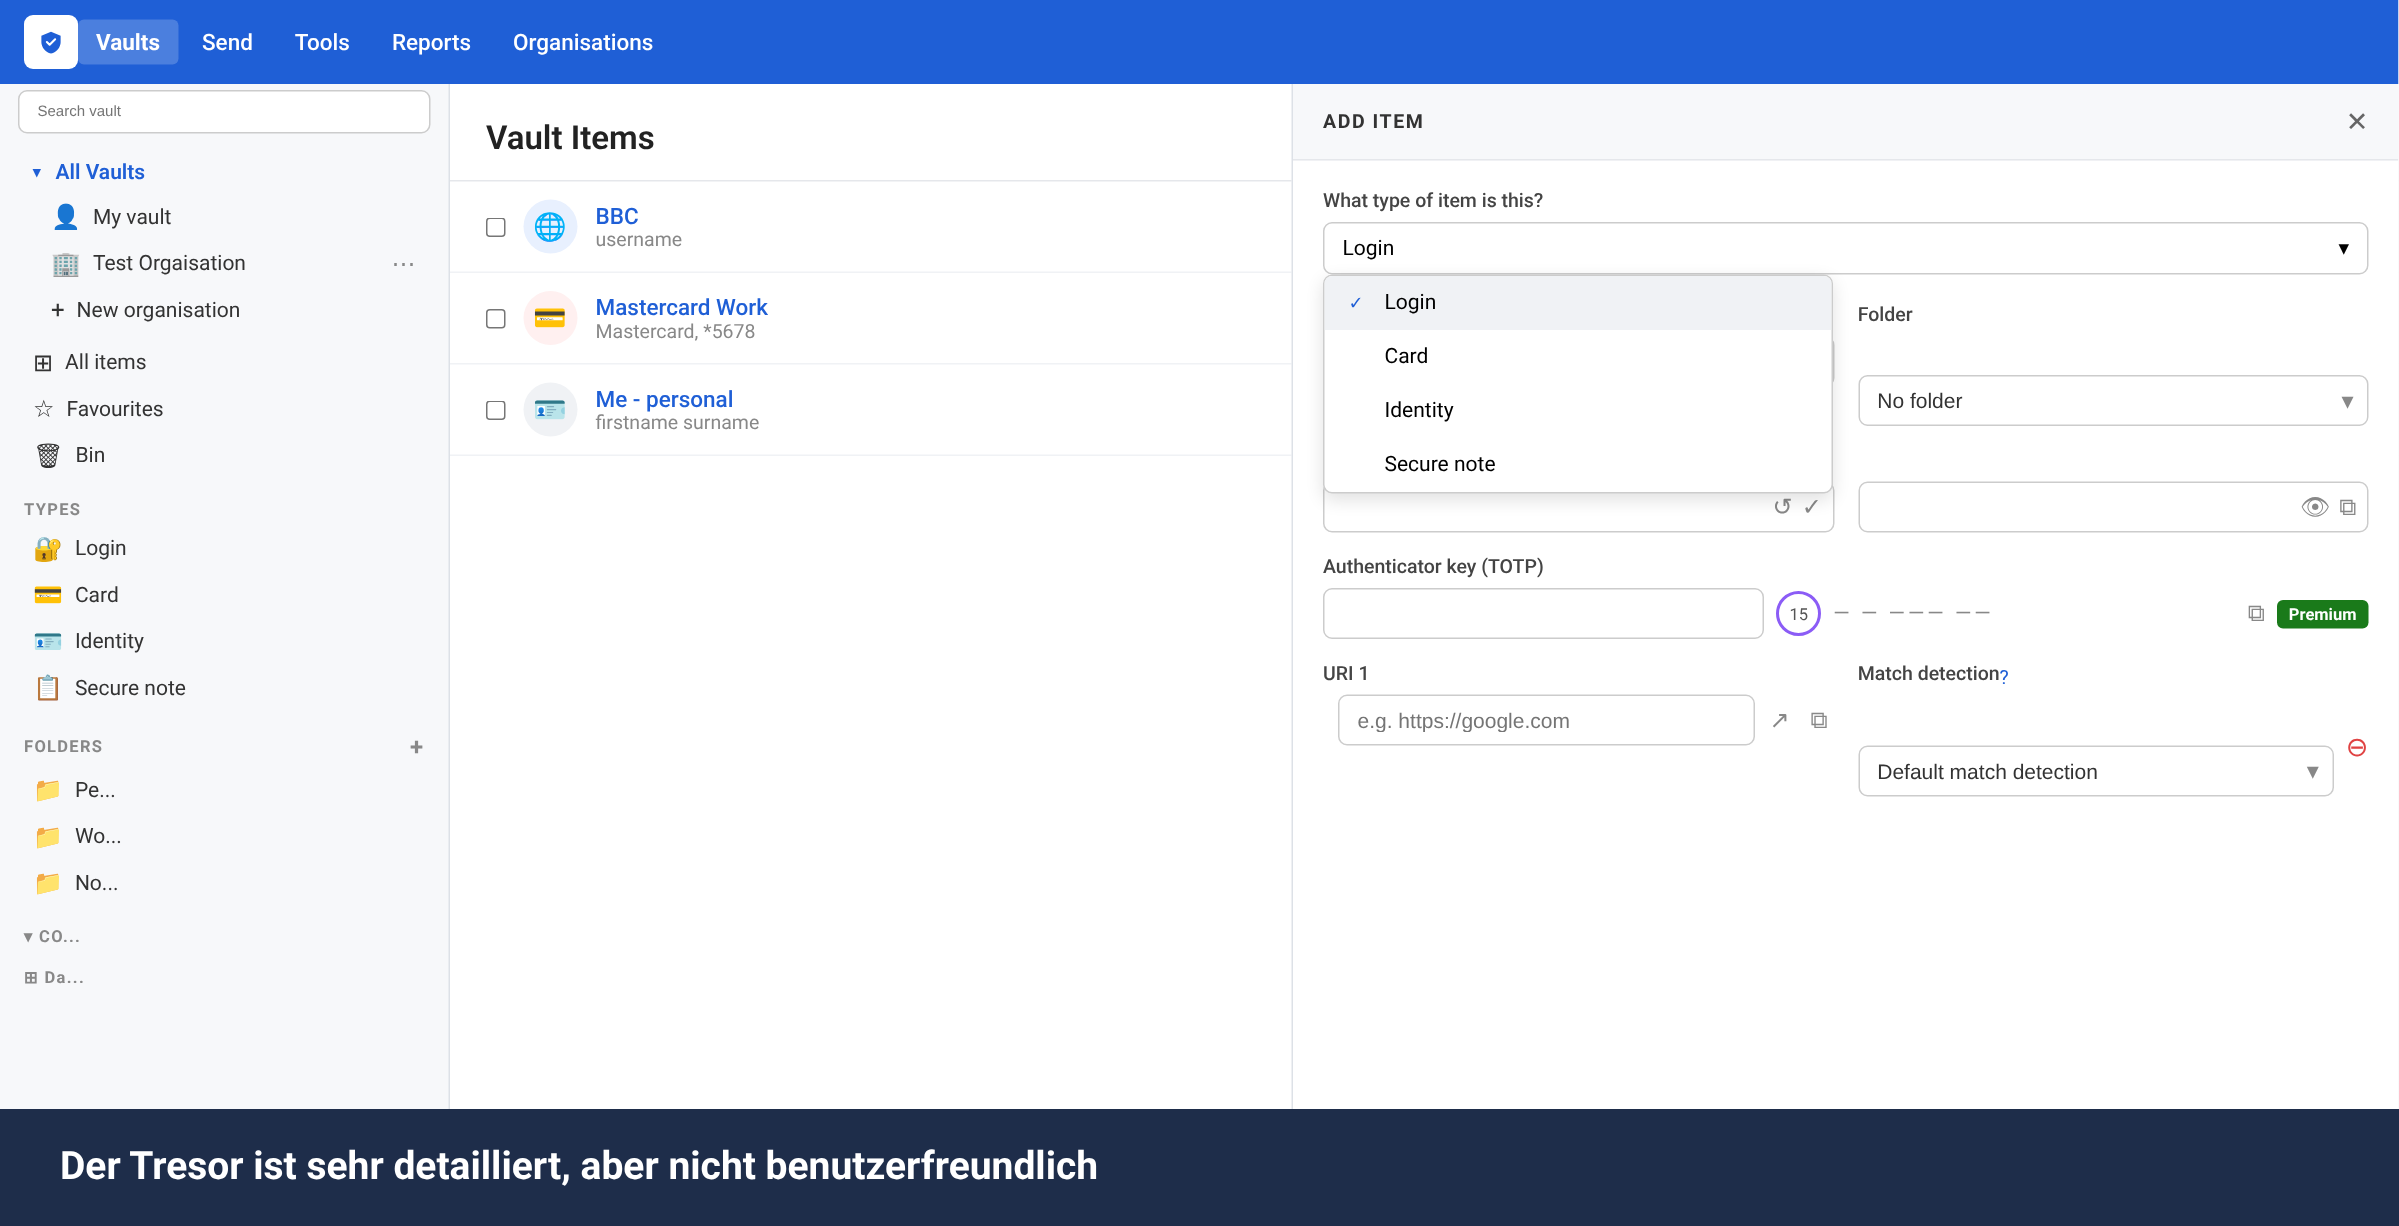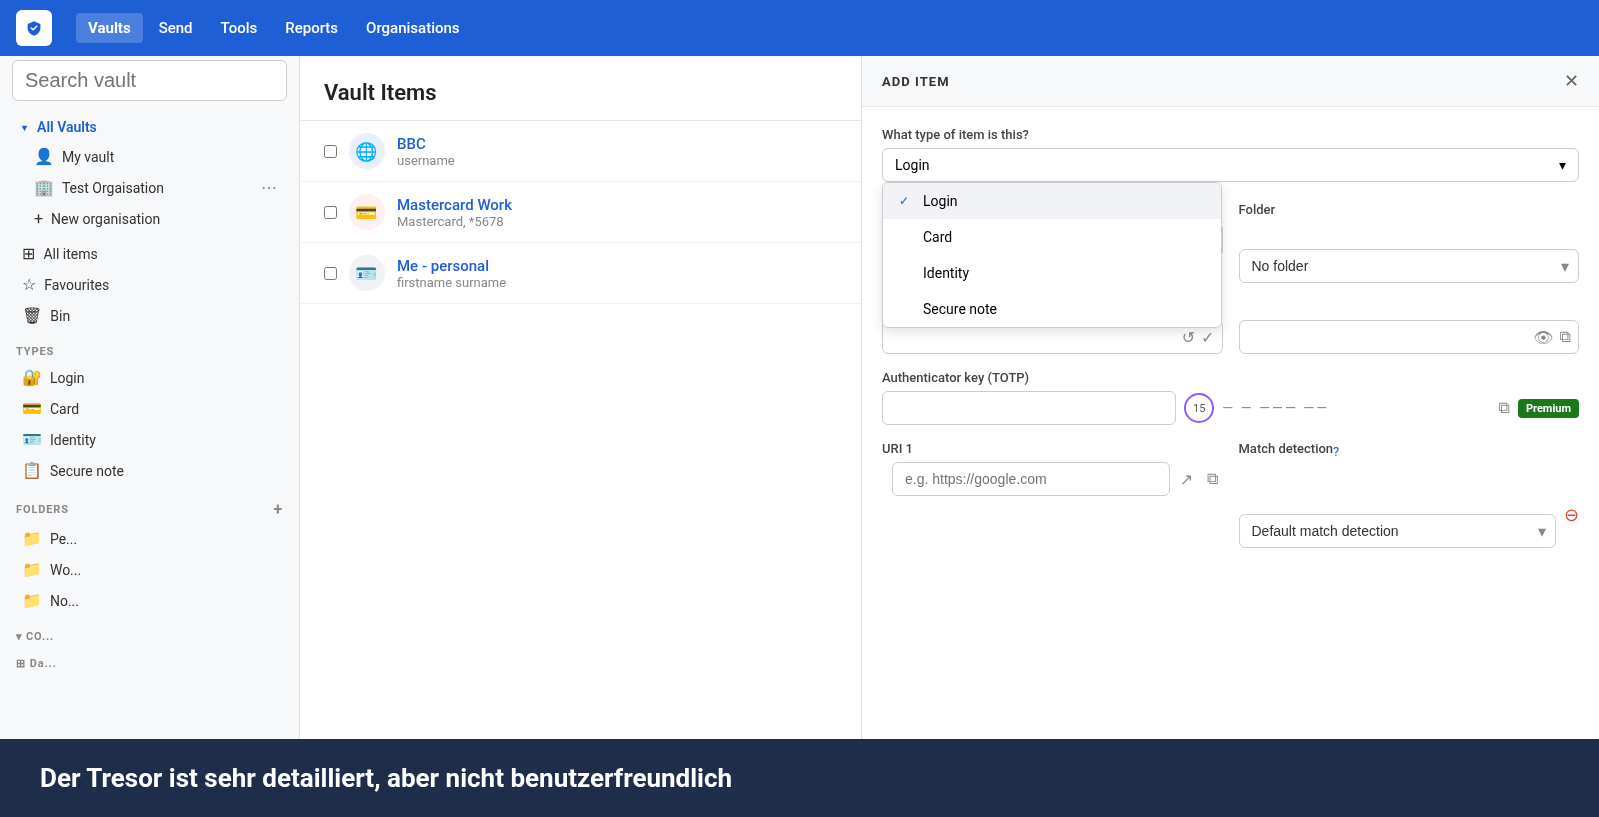--- a/index.html
+++ b/index.html
@@ -5,21 +5,20 @@
     * { box-sizing: border-box; margin: 0; padding: 0; }
     body { font-family: -apple-system, BlinkMacSystemFont, 'Segoe UI', Roboto, sans-serif; background: #f0f2f5; overflow: hidden; }
 
     
     .topnav {
       background: #1f5fd6;
       height: 56px;
       display: flex;
       align-items: center;
       padding: 0 16px;
-      gap: 24px;
     }
     .topnav-logo {
       width: 36px; height: 36px;
       background: white;
       border-radius: 6px;
       display: flex; align-items: center; justify-content: center;
       flex-shrink: 0;
     }
     .topnav-logo svg { width: 22px; height: 22px; }
     .topnav-links { display: flex; gap: 4px; align-items: center; }
@@ -66,21 +65,21 @@
     }
     .search-box {
       margin: 4px 12px 12px;
       position: relative;
     }
     .search-box input {
       width: 100%;
       padding: 8px 12px;
       border: 1px solid #ccc;
       border-radius: 6px;
-      font-size: 20px;
+      font-size: 10px;
       background: white;
       color: #0f172a;
       outline: none;
     }
     .sidebar-section { margin-bottom: 4px; }
     .sidebar-item {
       display: flex; align-items: center; gap: 8px;
       padding: 6px 16px;
       cursor: pointer;
       font-size: 14px;
@@ -603,21 +602,21 @@
         <div class="form-row">
           <div class="form-col">
             <div class="form-label">URI 1</div>
             <div class="uri-row">
               <input type="text" class="form-input" placeholder="e.g. https://google.com" style="">
               <button class="icon-btn">↗</button>
               <button class="icon-btn">⧉</button>
             </div>
           </div>
           <div class="form-col">
-            <div style="display:flex;align-items:center;gap:0;margin-bottom:20px;">
+            <div style="display:flex;align-items:center;gap:0;margin-bottom:2px;">
               <span class="form-label">Match detection</span>
               <span style="color:#1f5fd6;font-size:13px;cursor:pointer;">?</span>
             </div>
             <div class="match-detection-row">
               <div class="select-wrapper" style="flex:1;">
                 <select class="folder-select">
                   <option>Default match detection</option>
                 </select>
               </div>
               <button class="remove-btn">⊖</button>

